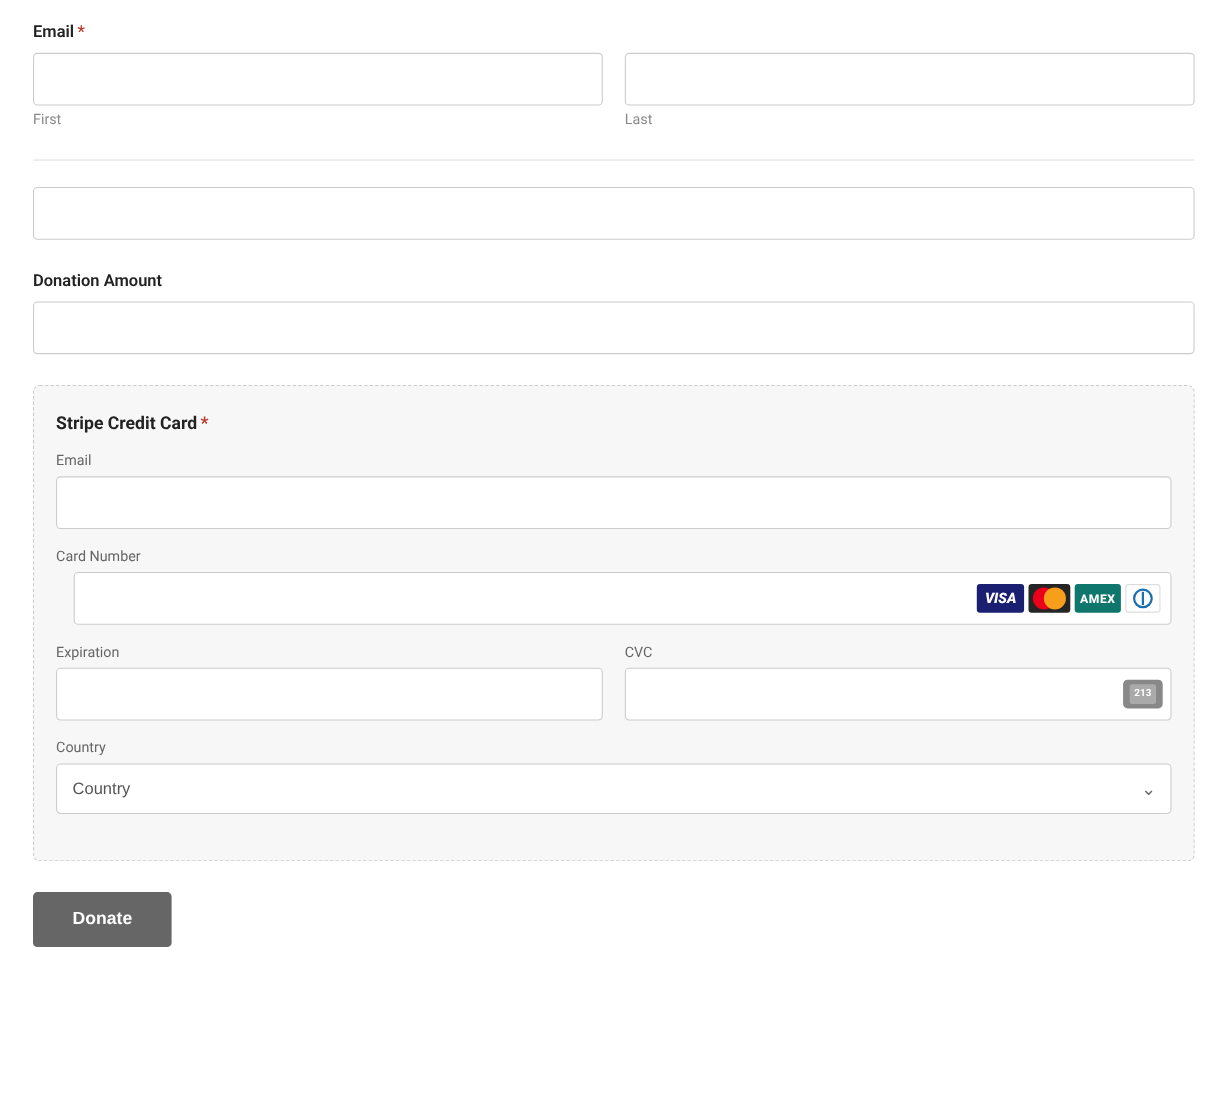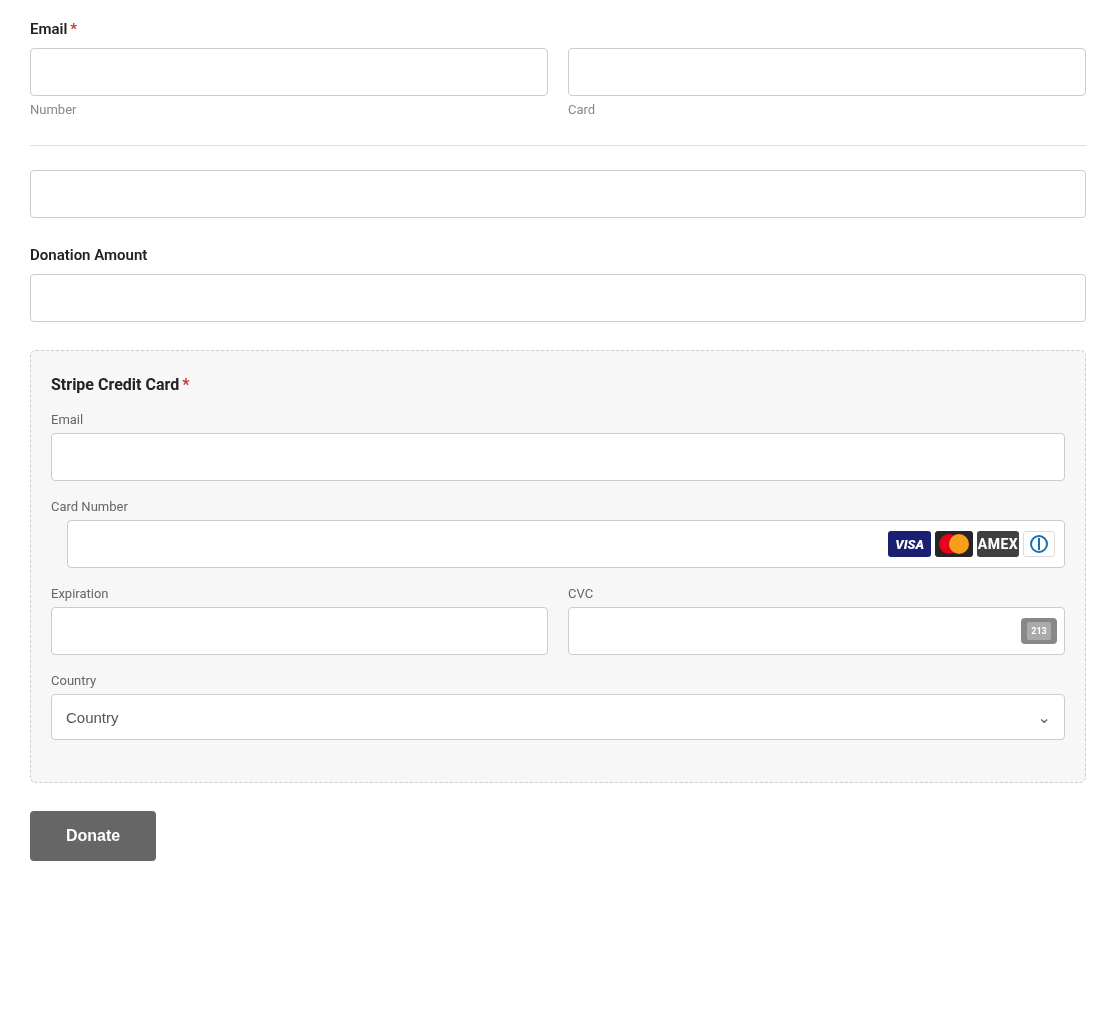--- a/index.html
+++ b/index.html
@@ -164,23 +164,23 @@
     .mc-circle-right {
       width: 20px;
       height: 20px;
       border-radius: 50%;
       background: #f79e1b;
       position: absolute;
       right: 4px;
     }
 
     .amex-icon {
-      background: #404040;
+      background: #0f766e;
       color: #fff;
-      font-size: 14px;
+      font-size: 11px;
       font-weight: 800;
       height: 26px;
       width: 42px;
       display: flex;
       align-items: center;
       justify-content: center;
       border-radius: 3px;
       letter-spacing: 0.5px;
     }
 
@@ -304,25 +304,25 @@
 
 
 
 <div class="section">
   <div class="field-label">
     <span>Email</span><span class="required-star">*</span>
   </div>
   <div class="name-row">
     <div class="name-col">
       <input type="text" class="text-input" placeholder="" style="">
-      <span class="sub-label">Number</span>
+      <span class="sub-label">First</span>
     </div>
     <div class="name-col">
       <input type="text" class="text-input" placeholder="" style="">
-      <span class="sub-label">Card</span>
+      <span class="sub-label">Last</span>
     </div>
   </div>
 </div>
 
 <hr class="divider">
 
 
 <div class="section">
   <input type="email" style="width: 100%; height: 48px; border: 1px solid rgb(204, 204, 204); border-radius: 4px; padding: 0px 14px; font-size: 15px;" placeholder="">
 </div>

